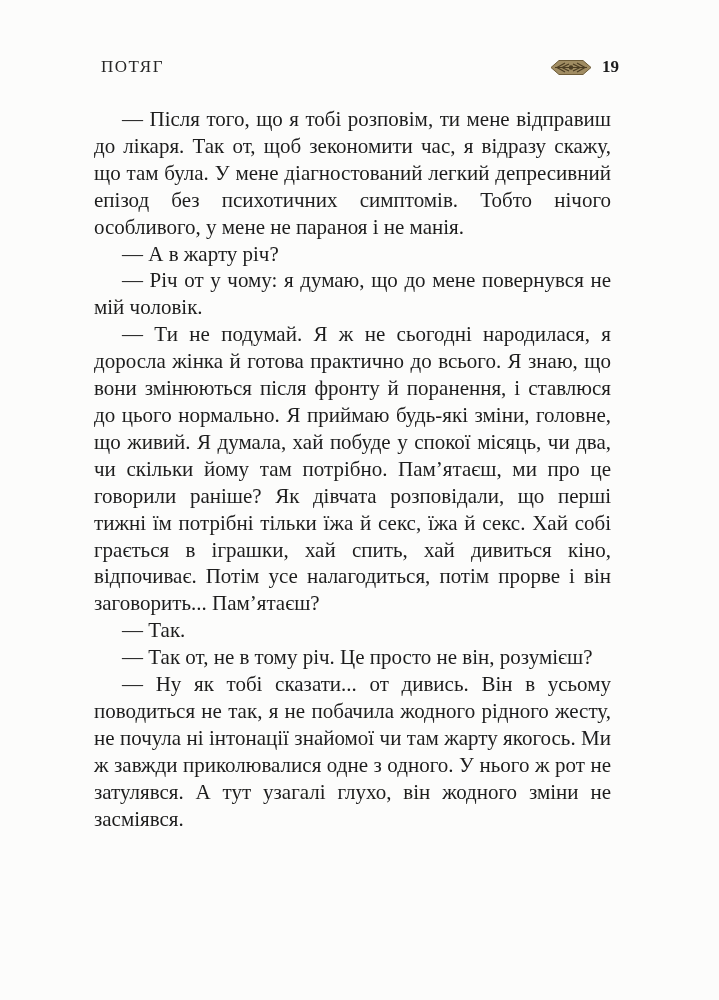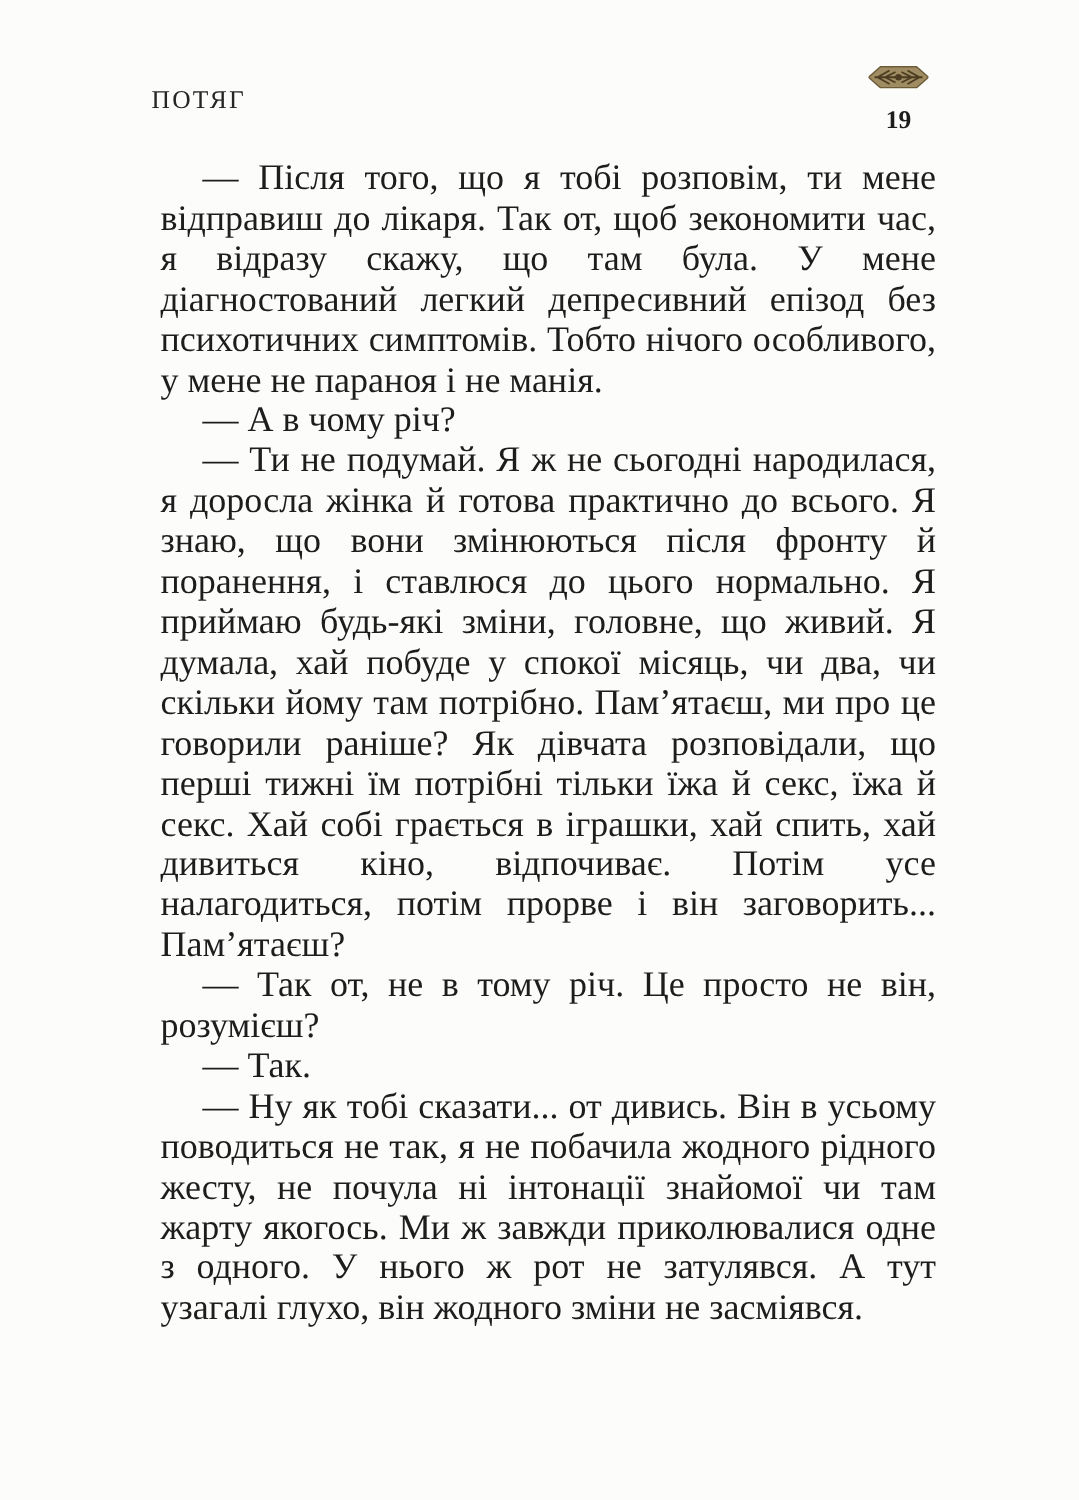--- a/index.html
+++ b/index.html
@@ -31,39 +31,38 @@
   }
   .header-title {
     font-size: 17px;
     letter-spacing: 1.5px;
     color: #262626;
   }
   .header-right {
     display: flex;
     align-items: center;
     gap: 11px;
-    flex-direction: column;
   }
   .ornament {
     display: inline-block;
     width: 40px;
     height: 15px;
     line-height: 0;
   }
   .page-number {
     font-size: 17px;
     font-weight: bold;
     color: #1d1d1d;
   }
   .page-body {
     position: absolute;
-    left: 107px;
+    left: 94px;
     width: 517px;
     top: 106px;
-    font-size: 24px;
+    font-size: 21px;
     line-height: 26.9px;
     text-align: justify;
   }
   .page-body p {
     margin: 0;
     text-indent: 28px;
   }
 </style>
 </head>
 <body>
@@ -81,20 +80,21 @@
                    M4,7.5 L36,7.5" fill="none" stroke-width="1.2" stroke="#4b3c22"></path>
           <circle cx="20" cy="7.5" r="2.2" fill="#4b3c22"></circle>
         </svg>
       </span>
       <span class="page-number">19</span>
     </span>
   </div>
 
   <div class="page-body">
     <p>— Після того, що я тобі розповім, ти мене відправиш до лікаря. Так от, щоб зекономити час, я відразу скажу, що там була. У мене діагностований легкий депресивний епізод без психотичних симптомів. Тобто нічого особливого, у мене не параноя і не манія.</p>
-    <p>— А в чому річ?</p>
+    <p>— А в жарту річ?</p>
+    <p>— Річ от у чому: я думаю, що до мене повернувся не мій чоловік.</p>
     <p>— Ти не подумай. Я ж не сьогодні народилася, я доросла жінка й готова практично до всього. Я знаю, що вони змінюються після фронту й поранення, і ставлюся до цього нормально. Я приймаю будь-які зміни, головне, що живий. Я думала, хай побуде у спокої місяць, чи два, чи скільки йому там потрібно. Пам’ятаєш, ми про це говорили раніше? Як дівчата розповідали, що перші тижні їм потрібні тільки їжа й секс, їжа й секс. Хай собі грається в іграшки, хай спить, хай дивиться кіно, відпочиває. Потім усе налагодиться, потім прорве і він заговорить... Пам’ятаєш?</p>
+    <p>— Так.</p>
     <p>— Так от, не в тому річ. Це просто не він, розумієш?</p>
-    <p>— Так.</p>
     <p>— Ну як тобі сказати... от дивись. Він в усьому поводиться не так, я не побачила жодного рідного жесту, не почула ні інтонації знайомої чи там жарту якогось. Ми ж завжди приколювалися одне з одного. У нього ж рот не затулявся. А тут узагалі глухо, він жодного зміни не засміявся.</p>
   </div>
 
 </div>
 
 </body></html>

